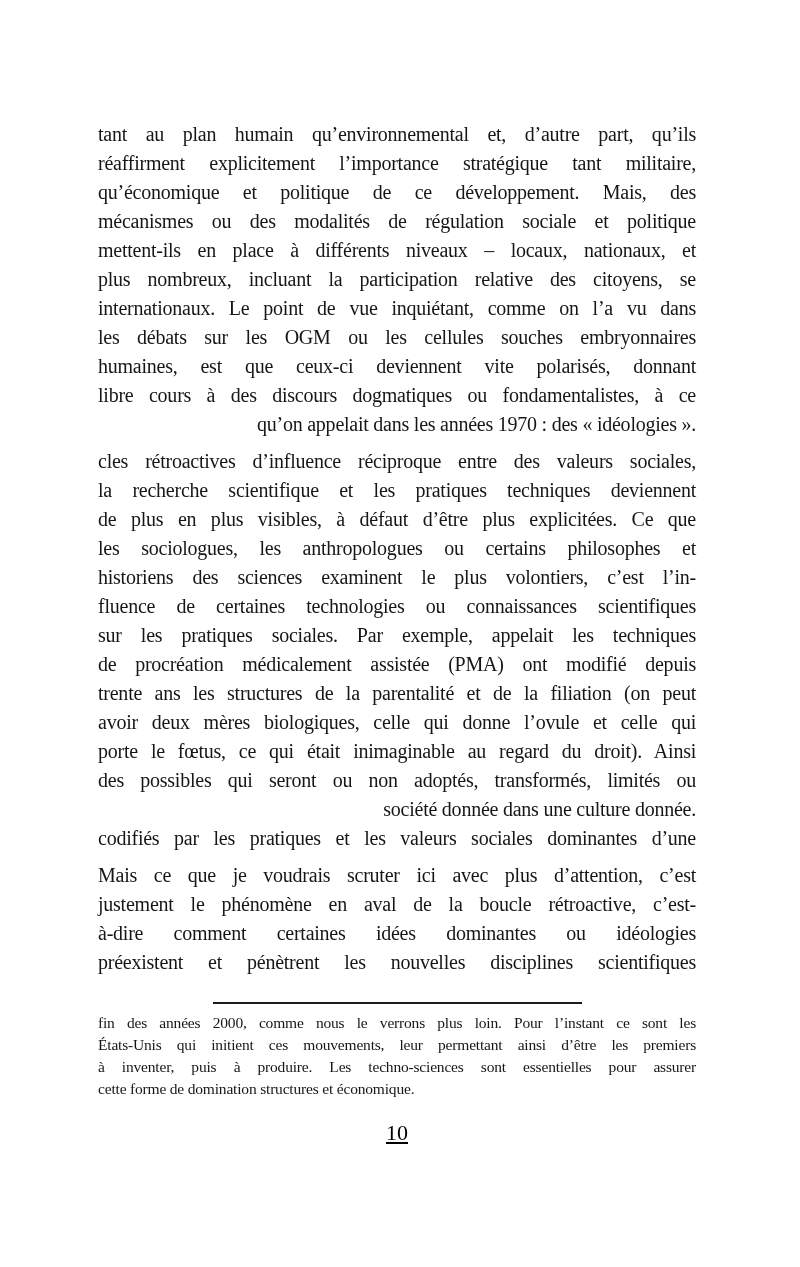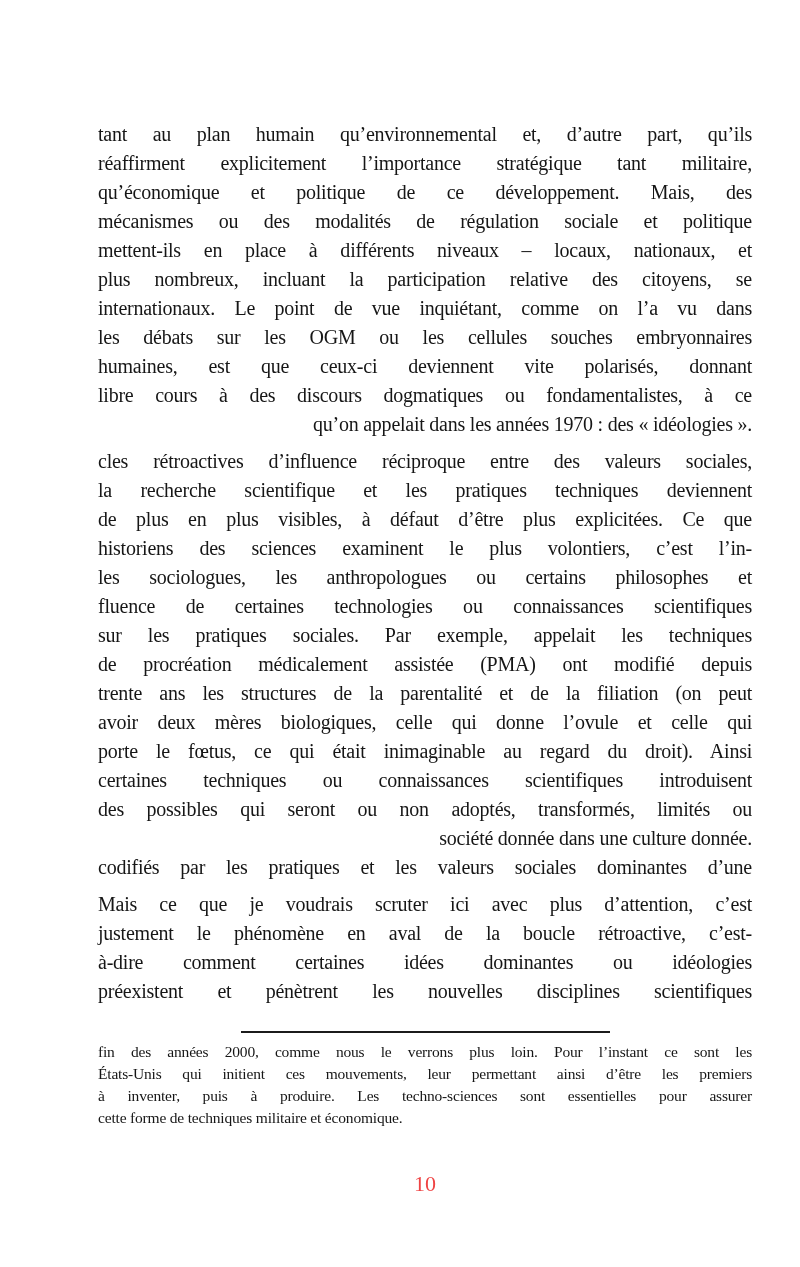--- a/index.html
+++ b/index.html
@@ -8,21 +8,21 @@
     background: #ffffff;
   }
   .page {
     position: relative;
     width: 800px;
     height: 1267px;
     box-sizing: border-box;
     background: #ffffff;
     color: #161616;
     font-family: "Liberation Serif", serif;
-    padding: 120px 48px 0 98px;
+    padding: 120px 104px 0 98px;
     overflow: hidden;
   }
   .body-text {
     font-size: 20px;
     line-height: 29px;
     letter-spacing: -0.012em;
   }
   .paragraph { margin: 0 0 8px 0; }
   .line {
     text-align: justify;
@@ -47,25 +47,26 @@
   }
   .fn-line {
     text-align: justify;
     text-align-last: justify;
   }
   .fn-line.last {
     text-align: left;
     text-align-last: auto;
   }
   .page-number {
-    margin-top: 42px;
+    margin-top: 20px;
     text-align: center;
     font-size: 22px;
     line-height: 26px;
-    color: #ef4444;
+    color: #000000;
+    text-decoration: underline;
   }
 </style>
 </head>
 <body>
 
 <main class="page">
   <section class="body-text">
       <div class="paragraph">
         <div class="line">tant au plan humain qu’environnemental et, d’autre part, qu’ils</div>
         <div class="line">réaffirment explicitement l’importance stratégique tant militaire,</div>
@@ -76,41 +77,40 @@
         <div class="line">internationaux. Le point de vue inquiétant, comme on l’a vu dans</div>
         <div class="line">les débats sur les OGM ou les cellules souches embryonnaires</div>
         <div class="line">humaines, est que ceux-ci deviennent vite polarisés, donnant</div>
         <div class="line">libre cours à des discours dogmatiques ou fondamentalistes, à ce</div>
         <div class="line last">qu’on appelait dans les années 1970&nbsp;: des «&nbsp;idéologies&nbsp;».</div>
       </div>
       <div class="paragraph">
         <div class="line">cles rétroactives d’influence réciproque entre des valeurs sociales,</div>
         <div class="line">la recherche scientifique et les pratiques techniques deviennent</div>
         <div class="line">de plus en plus visibles, à défaut d’être plus explicitées. Ce que</div>
+        <div class="line">les sociologues, les anthropologues ou certains philosophes et</div>
         <div class="line">historiens des sciences examinent le plus volontiers, c’est l’in-</div>
-        <div class="line">les sociologues, les anthropologues ou certains philosophes et</div>
         <div class="line">fluence de certaines technologies ou connaissances scientifiques</div>
         <div class="line">sur les pratiques sociales. Par exemple, appelait les techniques</div>
         <div class="line">de procréation médicalement assistée (PMA) ont modifié depuis</div>
         <div class="line">trente ans les structures de la parentalité et de la filiation (on peut</div>
         <div class="line">avoir deux mères biologiques, celle qui donne l’ovule et celle qui</div>
         <div class="line">porte le fœtus, ce qui était inimaginable au regard du droit). Ainsi</div>
-        <div class="line">certaines techniques ou connaissances scientifiques introduisent</div>
         <div class="line">des possibles qui seront ou non adoptés, transformés, limités ou</div>
         <div class="line last">société donnée dans une culture donnée.</div>
         <div class="line">codifiés par les pratiques et les valeurs sociales dominantes d’une</div>
       </div>
       <div class="paragraph">
         <div class="line">Mais ce que je voudrais scruter ici avec plus d’attention, c’est</div>
         <div class="line">justement le phénomène en aval de la boucle rétroactive, c’est-</div>
         <div class="line">à-dire comment certaines idées dominantes ou idéologies</div>
         <div class="line">préexistent et pénètrent les nouvelles disciplines scientifiques</div>
       </div>
     </section>
   <hr class="footnote-rule">
   <section class="footnote">
       <div class="fn-line">fin des années 2000, comme nous le verrons plus loin. Pour l’instant ce sont les</div>
       <div class="fn-line">États-Unis qui initient ces mouvements, leur permettant ainsi d’être les premiers</div>
       <div class="fn-line">à inventer, puis à produire. Les techno-sciences sont essentielles pour assurer</div>
-      <div class="fn-line last">cette forme de techniques militaire et économique.</div>
+      <div class="fn-line last">cette forme de domination structures et économique.</div>
     </section>
   <div class="page-number">10</div>
 </main>
 
 </body></html>

